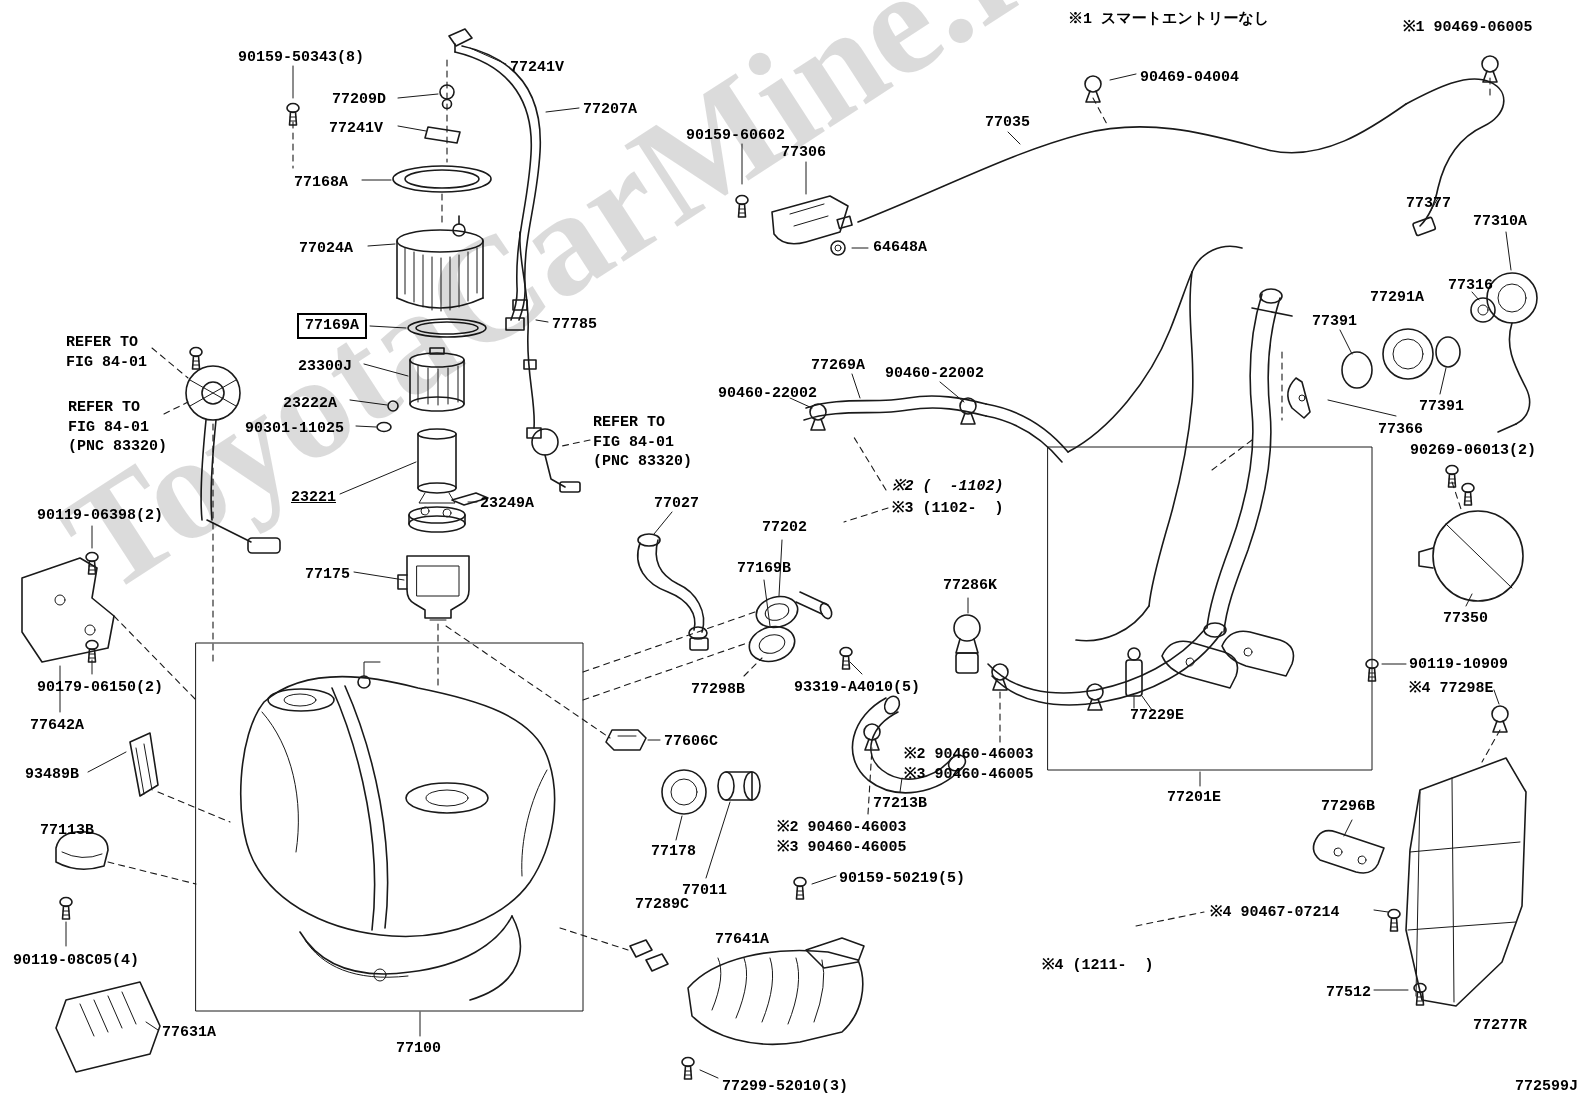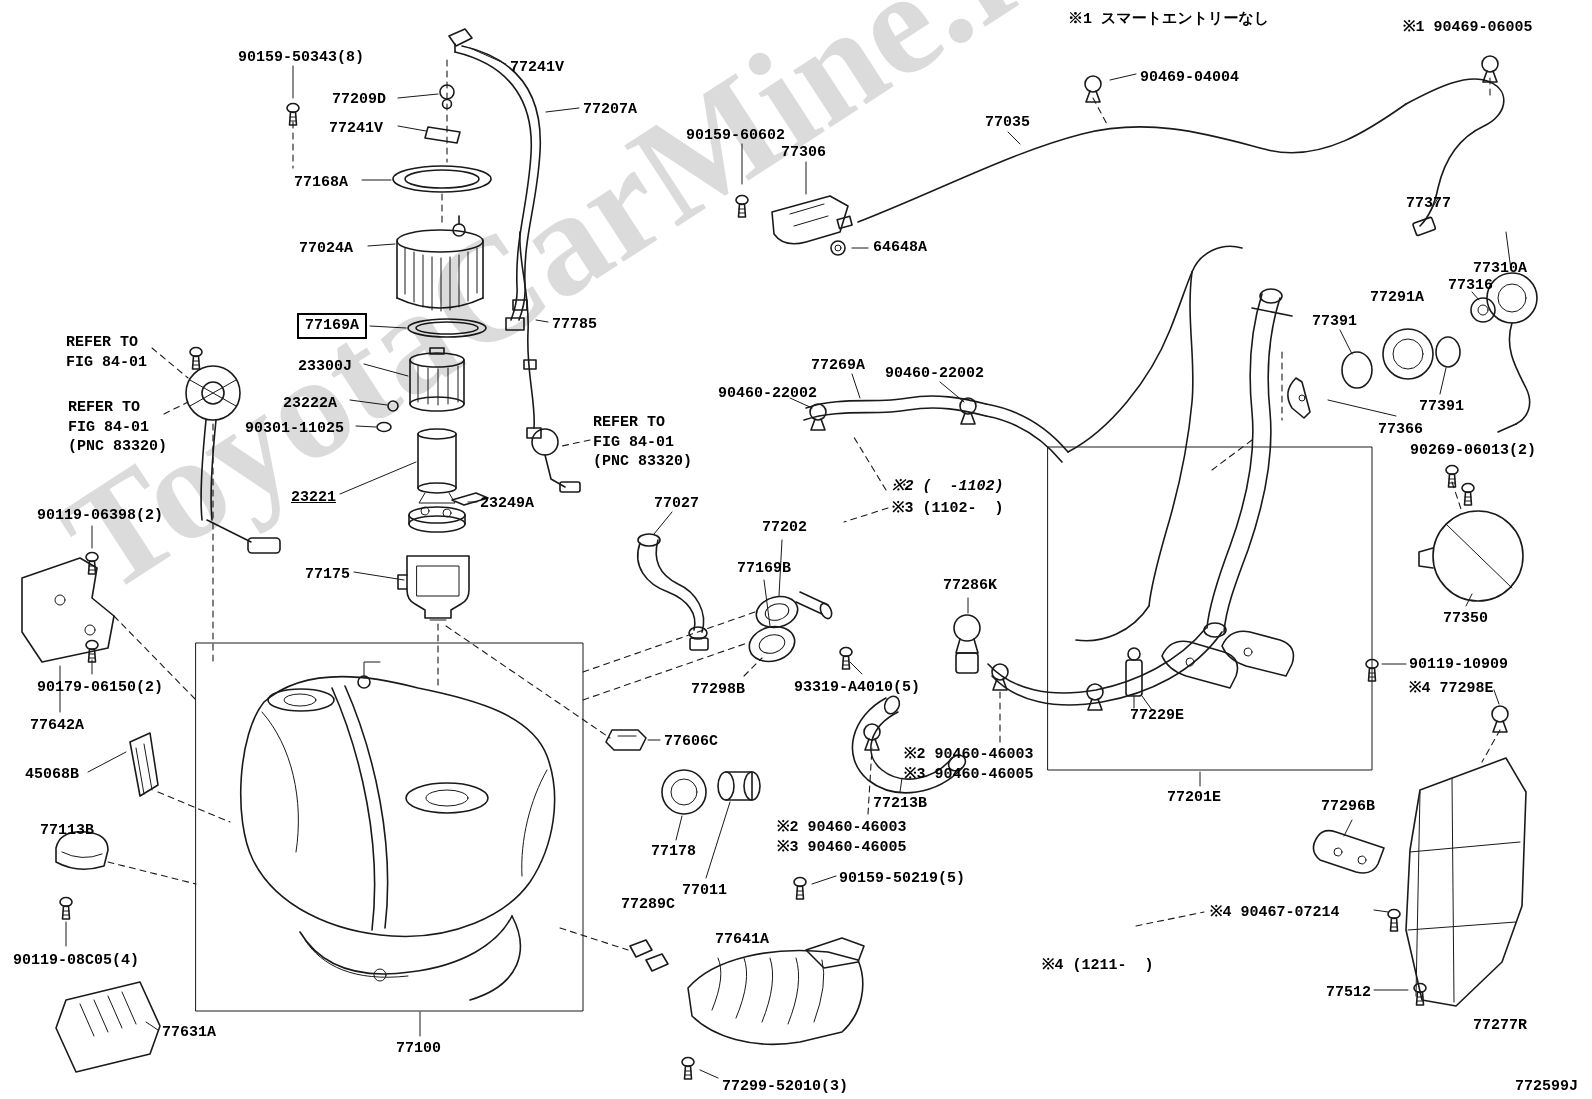--- a/index.html
+++ b/index.html
@@ -368,44 +368,44 @@
       <div class="part-label" style="left: 654px; top: 494px;">77027</div>
       <div class="part-label" style="left: 762px; top: 518px;">77202</div>
       <div class="part-label" style="left: 737px; top: 559px;">77169B</div>
       <div class="part-label" style="left: 305px; top: 565px;">77175</div>
       <div class="part-label" style="left: 37px; top: 506px;">90119-06398(2)</div>
       <div class="part-label" style="left: 943px; top: 576px;">77286K</div>
       <div class="part-label" style="left: 691px; top: 680px;">77298B</div>
       <div class="part-label" style="left: 794px; top: 678px;">93319-A4010(5)</div>
       <div class="part-label" style="left: 37px; top: 678px;">90179-06150(2)</div>
       <div class="part-label" style="left: 30px; top: 716px;">77642A</div>
-      <div class="part-label" style="left: 25px; top: 765px;">45068B</div>
+      <div class="part-label" style="left: 25px; top: 765px;">93489B</div>
       <div class="part-label" style="left: 664px; top: 732px;">77606C</div>
       <div class="part-label" style="left: 40px; top: 821px;">77113B</div>
       <div class="part-label" style="left: 873px; top: 794px;">77213B</div>
       <div class="part-label" style="left: 777px; top: 818px;">※2 90460-46003</div>
       <div class="part-label" style="left: 777px; top: 838px;">※3 90460-46005</div>
       <div class="part-label" style="left: 651px; top: 842px;">77178</div>
       <div class="part-label" style="left: 682px; top: 881px;">77011</div>
       <div class="part-label" style="left: 839px; top: 869px;">90159-50219(5)</div>
-      <div class="part-label" style="left: 621px; top: 895px;">77289C</div>
+      <div class="part-label" style="left: 635px; top: 895px;">77289C</div>
       <div class="part-label" style="left: 715px; top: 930px;">77641A</div>
       <div class="part-label" style="left: 13px; top: 951px;">90119-08C05(4)</div>
       <div class="part-label" style="left: 162px; top: 1023px;">77631A</div>
       <div class="part-label" style="left: 396px; top: 1039px;">77100</div>
       <div class="part-label" style="left: 722px; top: 1077px;">77299-52010(3)</div>
       <div class="part-label" style="left: 1068px; top: 10px;">※1 スマートエントリーなし</div>
       <div class="part-label" style="left: 1403px; top: 18px;">※1 90469-06005</div>
       <div class="part-label" style="left: 1140px; top: 68px;">90469-04004</div>
       <div class="part-label" style="left: 985px; top: 113px; text-align: right;">77035</div>
       <div class="part-label" style="left: 686px; top: 126px;">90159-60602</div>
       <div class="part-label" style="left: 781px; top: 143px;">77306</div>
       <div class="part-label" style="left: 873px; top: 238px;">64648A</div>
       <div class="part-label" style="left: 1406px; top: 194px;">77377</div>
-      <div class="part-label" style="left: 1473px; top: 212px; margin-top: 47px;">77310A</div>
+      <div class="part-label" style="left: 1473px; top: 212px;">77310A</div>
       <div class="part-label" style="left: 1448px; top: 276px;">77316</div>
       <div class="part-label" style="left: 1370px; top: 288px;">77291A</div>
       <div class="part-label" style="left: 1312px; top: 312px;">77391</div>
       <div class="part-label" style="left: 1419px; top: 397px;">77391</div>
       <div class="part-label" style="left: 1378px; top: 420px;">77366</div>
       <div class="part-label" style="left: 1410px; top: 441px;">90269-06013(2)</div>
       <div class="part-label" style="left: 811px; top: 356px;">77269A</div>
       <div class="part-label" style="left: 885px; top: 364px;">90460-22002</div>
       <div class="part-label" style="left: 718px; top: 384px;">90460-22002</div>
       <div class="part-label" style="left: 892px; top: 477px; font-style: italic;">※2 (  -1102)</div>

